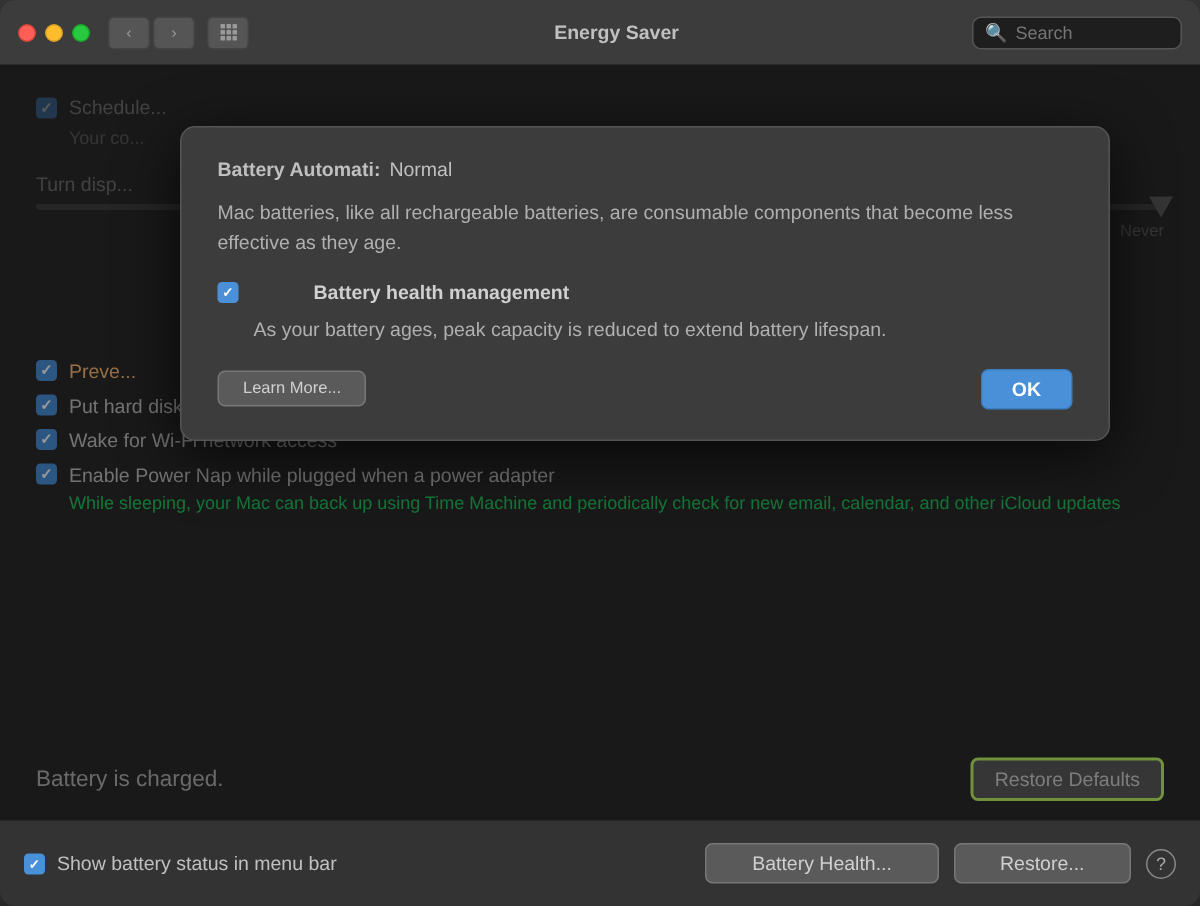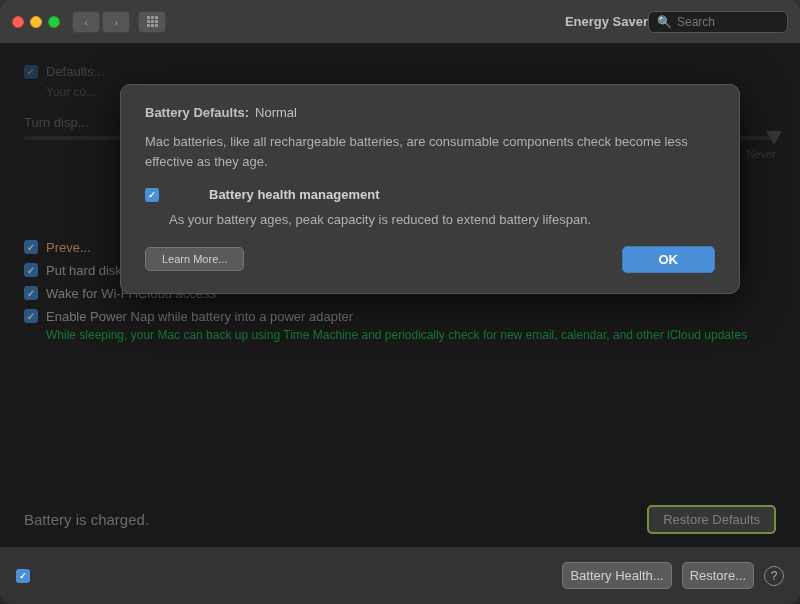--- a/index.html
+++ b/index.html
@@ -82,21 +82,21 @@
       display: flex;
       align-items: center;
       justify-content: center;
       cursor: pointer;
       color: #999;
       margin-right: 8px;
     }
 
     .window-title {
       flex: 1;
-      text-align: right;
+      text-align: center;
       color: #c0c0c0;
       font-size: 13px;
       font-weight: 600;
     }
 
     .search-box {
       display: flex;
       align-items: center;
       background: #1e1e1e;
       border: 1px solid #555;
@@ -267,21 +267,21 @@
       padding: 5px 16px;
       font-size: 11px;
       cursor: pointer;
     }
 
     .btn-ok {
       background: #4a90d9;
       color: white;
       border: 1px solid #3a7ec0;
       border-radius: 5px;
-      padding: 5px 36px;
+      padding: 5px 20px;
       font-size: 13px;
       font-weight: 600;
       cursor: pointer;
     }
 
     
     .bottom-bar {
       height: 58px;
       background: #333;
       border-top: 1px solid #1a1a1a;
@@ -320,21 +320,21 @@
     .bottom-label {
       color: #c0c0c0;
       font-size: 13px;
     }
 
     .bottom-btn {
       background: #5a5a5a;
       color: #d0d0d0;
       border: 1px solid #777;
       border-radius: 5px;
-      padding: 5px 7px;
+      padding: 5px 30px;
       font-size: 13px;
       cursor: pointer;
       white-space: nowrap;
     }
 
     .help-btn {
       width: 20px;
       height: 20px;
       border-radius: 50%;
       border: 1px solid #888;
@@ -421,21 +421,21 @@
       <input type="text" placeholder="Search" style="">
     </div>
   </div>
 
   <div class="main-content">
 
     <div class="bg-content">
 
       <div style="display:flex; align-items:center; gap:8px; margin-bottom:6px; opacity:0.5;">
         <div class="checkbox-bg"></div>
-        <span style="color:#b0b0b0; font-size:13px;">Defaults...</span>
+        <span style="color:#b0b0b0; font-size:13px;">Schedule...</span>
       </div>
       <div style="color:#888; font-size:12px; margin-bottom:16px; margin-left:22px; opacity:0.5;">Your co...</div>
 
       <div style="opacity:0.5; margin-bottom:16px;">
         <div style="color:#b0b0b0; font-size:13px; margin-bottom:6px;">Turn disp...</div>
         <div style="display:flex; align-items:center; gap:4px; margin-bottom: 4px;">
           <div style="flex:1; height:4px; background:#555; border-radius:2px; position:relative;">
             <div style="position:absolute; right:-6px; top:50%; transform:translateY(-50%); width:0; height:0; border-left:8px solid transparent; border-right:8px solid transparent; border-top:14px solid #888;"></div>
           </div>
         </div>
@@ -448,65 +448,66 @@
       <div class="option-row visible" style="margin-top:80px;">
         <div class="checkbox-bg"></div>
         <span style="color:#fdba74; font-size:13px;">Preve...</span>
       </div>
       <div class="option-row visible" style="margin-top:6px;">
         <div class="checkbox-bg"></div>
         <span style="color:#c0c0c0; font-size:13px;">Put hard disks to sleep when possible</span>
       </div>
       <div class="option-row visible" style="margin-top:6px;">
         <div class="checkbox-bg"></div>
-        <span style="color:#c0c0c0; font-size:13px;">Wake for Wi-Fi iCloud access</span>
+        <span style="color:#c0c0c0; font-size:13px;">Wake for Wi-Fi network access</span>
       </div>
       <div class="option-row visible" style="margin-top:6px;">
         <div style="flex-shrink:0;">
           <div class="checkbox-bg"></div>
         </div>
         <div>
-          <div style="color:#c0c0c0; font-size:13px; font-weight:500;">Enable Power Nap while battery into a power adapter</div>
+          <div style="color:#c0c0c0; font-size:13px; font-weight:500;">Enable Power Nap while plugged when a power adapter</div>
           <div style="color:#22c55e; font-size:12px; margin-top:3px; line-height:1.4;">While sleeping, your Mac can back up using Time Machine and periodically check for new email, calendar, and other iCloud updates</div>
         </div>
       </div>
 
       <div class="status-bar-area">
         <span style="color:#b0b0b0; font-size:15px;">Battery is charged.</span>
         <button class="restore-btn">Restore Defaults</button>
       </div>
     </div>
 
     <div class="modal-overlay"></div>
 
     <div class="modal">
 
       <div class="modal-condition-line">
-        <span class="modal-condition-label">Battery Defaults:</span>
+        <span class="modal-condition-label">Battery Automati:</span>
         <span class="modal-condition-value">Normal</span>
       </div>
 
-      <p class="modal-description">Mac batteries, like all rechargeable batteries, are consumable components check become less effective as they age.</p>
+      <p class="modal-description">Mac batteries, like all rechargeable batteries, are consumable components that become less effective as they age.</p>
 
       <div class="modal-checkbox-row">
         <div class="modal-checkbox"></div>
         <span class="modal-checkbox-label">Battery health management</span>
       </div>
 
       <p class="modal-checkbox-desc">As your battery ages, peak capacity is reduced to extend battery lifespan.</p>
 
       <div class="modal-buttons">
         <button class="btn-learn-more">Learn More...</button>
         <button class="btn-ok">OK</button>
       </div>
     </div>
 
   </div>
 
   <div class="bottom-bar">
     <div class="bottom-checkbox-row">
       <div class="bottom-checkbox"></div>
+      <span class="bottom-label">Show battery status in menu bar</span>
     </div>
     <button class="bottom-btn">Battery Health...</button>
     <button class="bottom-btn">Restore...</button>
     <div class="help-btn">?</div>
   </div>
 </div>
 
 </body></html>

